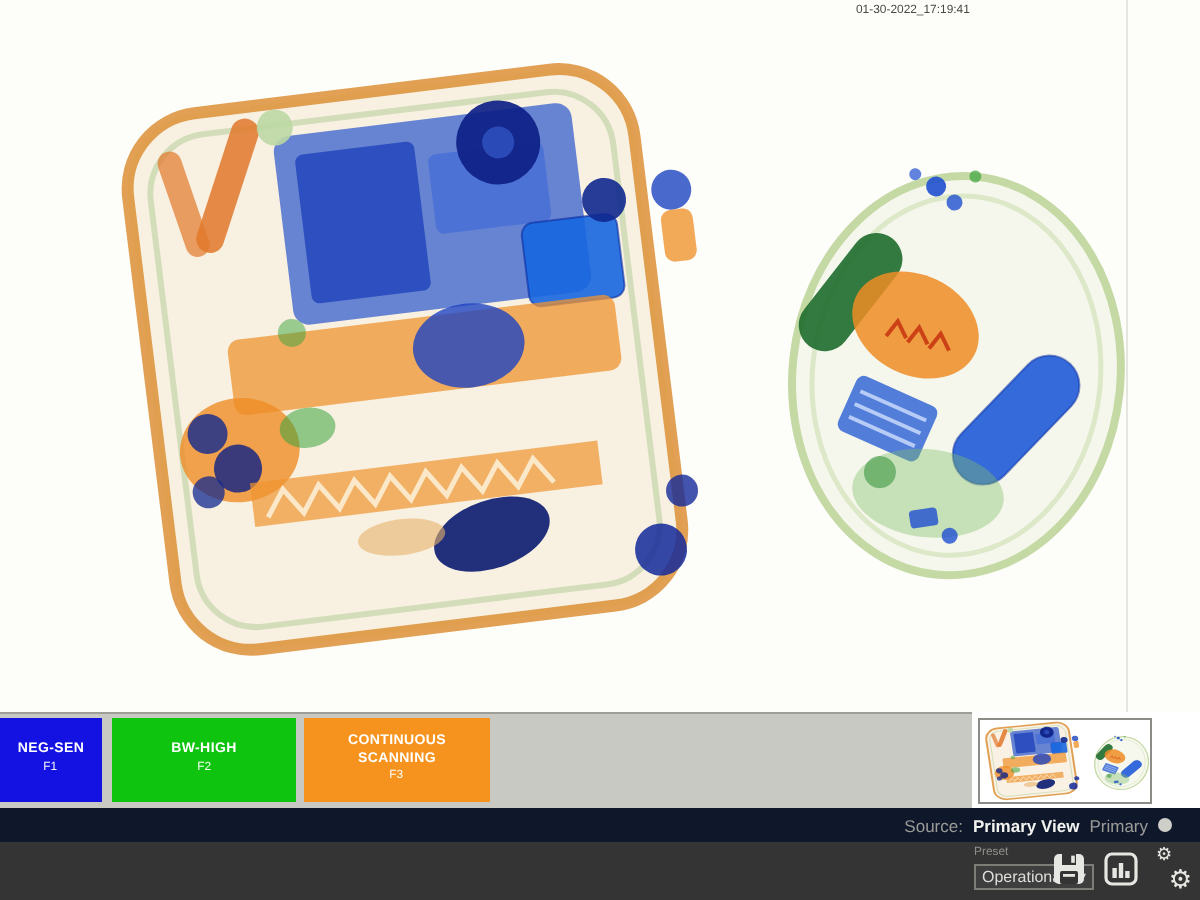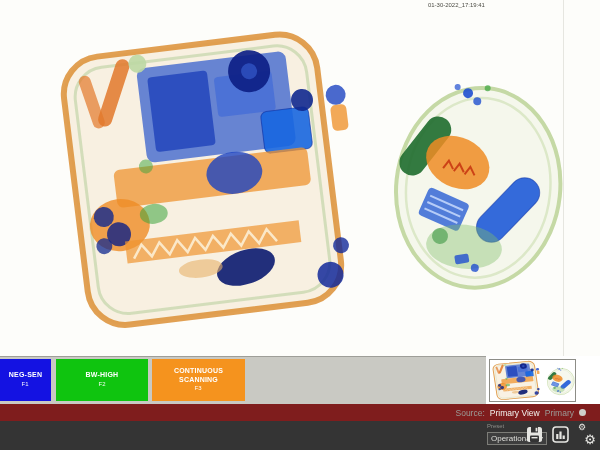--- a/index.html
+++ b/index.html
@@ -28,25 +28,25 @@
   .fbtn .lbl{font-size:7px;font-weight:bold;letter-spacing:.2px;}
   .fbtn .key{font-size:7px;transform:scale(.85);opacity:.95;}
   .fbtn-blue{left:0;width:51px;background:#1412e2;}
   .fbtn-green{left:56px;width:92px;background:#0fc40f;}
   .fbtn-orange{left:152px;width:93px;background:#f5931e;padding:0 6px;box-sizing:border-box;}
   
   .thumb-panel{position:absolute;left:486px;top:356px;width:114px;height:48px;background:#fff;}
   .thumb-box{position:absolute;left:3px;top:3px;width:85px;height:41px;border:1px solid #8d8d87;background:#fff;overflow:hidden;cursor:pointer;}
   
   .status-bar{
-    position:absolute;left:0;top:404px;width:600px;height:17px;background:#7f1d1d;
+    position:absolute;left:0;top:404px;width:600px;height:17px;background:#0f172a;
     display:flex;align-items:center;justify-content:flex-end;gap:5px;
     padding-right:14px;box-sizing:border-box;font-size:8.5px;color:#9b9b97;
   }
-  .status-bar .src-val{color:#f2f2ee;font-weight:normal;}
+  .status-bar .src-val{color:#f2f2ee;font-weight:bold;}
   .detector-dot{width:7px;height:7px;border-radius:50%;background:#cfcfca;}
   
   .bottom-panel{position:absolute;left:0;top:421px;width:600px;height:29px;background:#343434;}
   .preset-wrap{position:absolute;left:487px;top:2px;}
   .preset-label{font-size:7px;color:#8f8f8a;transform:scale(.85);transform-origin:top left;}
   .preset-select{
     margin-top:2px;width:60px;height:13px;background:#3e3e3e;border:1px solid #7d7d78;
     color:#dededa;font-size:8px;display:flex;align-items:center;justify-content:space-between;
     padding:0 3px;box-sizing:border-box;cursor:pointer;
   }

